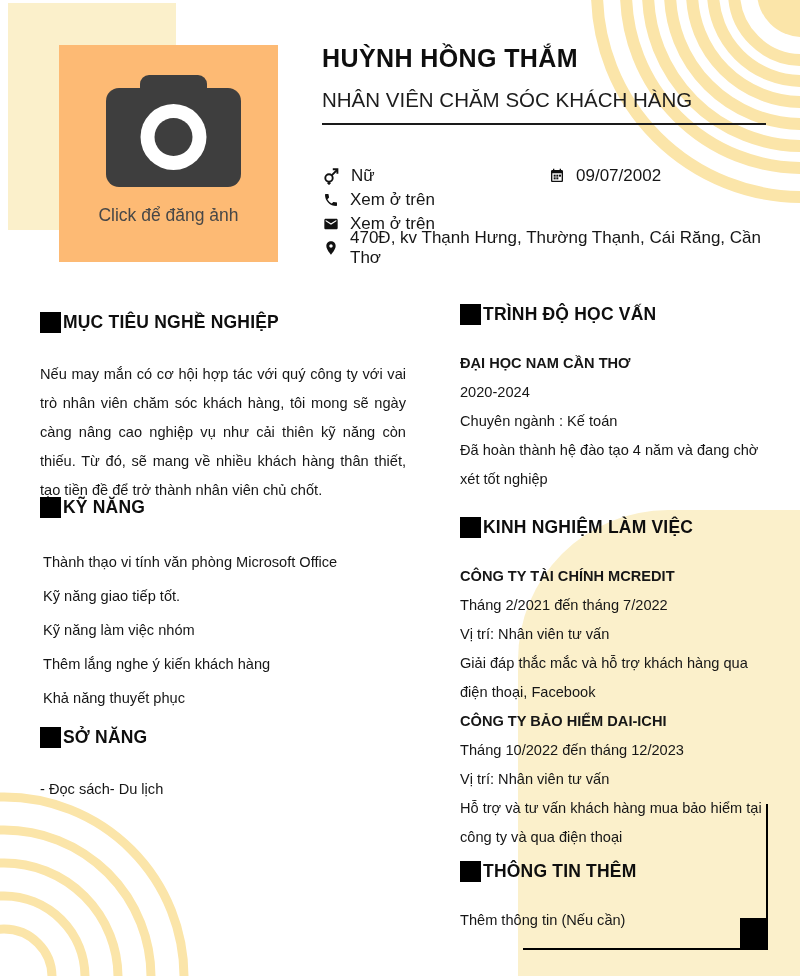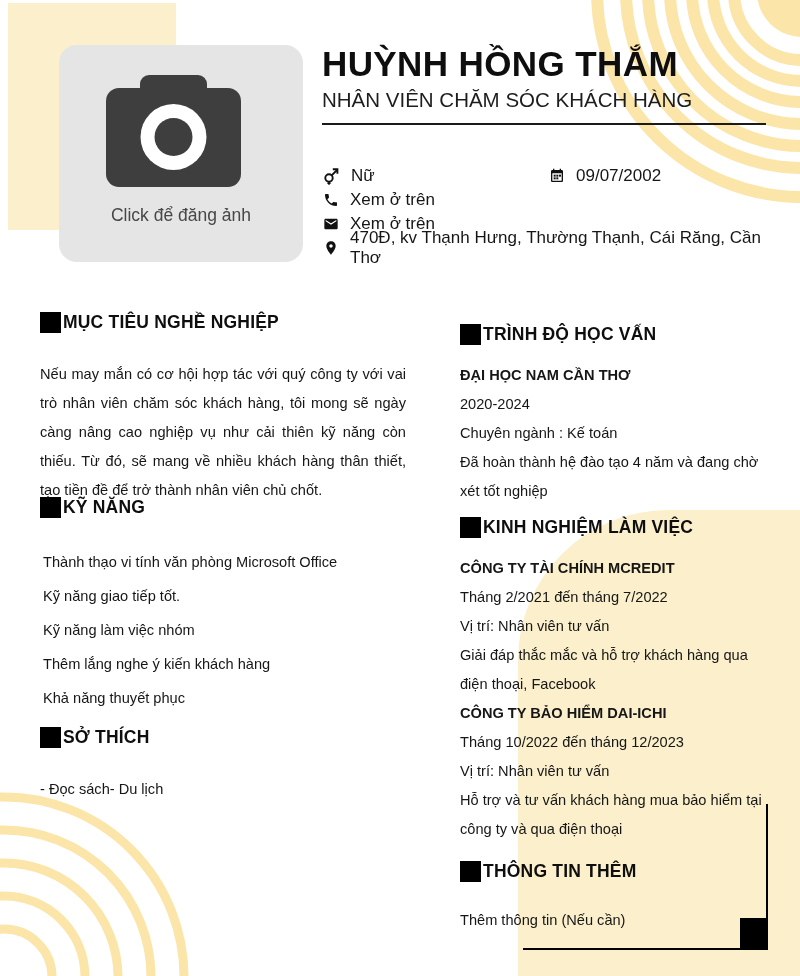--- a/index.html
+++ b/index.html
@@ -8,27 +8,27 @@
     overflow:hidden; font-family:"Liberation Sans","DejaVu Sans",sans-serif;
     color:#161616;
   }
   
   .corner-square { position:absolute; left:8px; top:3px; width:168px; height:227px; background:#FBF0CB; }
   .rings-tr { position:absolute; left:540px; top:0; pointer-events:none; }
   .rings-bl { position:absolute; left:0; top:776px; pointer-events:none; }
   .cream-block { position:absolute; left:518px; top:510px; width:282px; height:466px;
     background:#FBF0CB; border-top-left-radius:150px; }
   
-  .photo-box { position:absolute; left:59px; top:45px; width:244px; height:217px;
-    background:#e5e5e5; cursor:pointer;border-radius:18px; }
+  .photo-box { position:absolute; left:59px; top:45px; width:219px; height:217px;
+    background:#fdba74; cursor:pointer; }
   .photo-box svg { position:absolute; left:47px; top:30px; }
   .photo-label { position:absolute; left:0; top:160px; width:100%; text-align:center;
     font-size:17.5px; color:#474747; }
   
-  .name { position:absolute; left:322px; top:44px; font-size:35px; font-weight:bold;
+  .name { position:absolute; left:322px; top:44px; font-size:25px; font-weight:bold;
     letter-spacing:0.4px; color:#0e0e0e; }
   .job-title { position:absolute; left:322px; top:88px; font-size:20.5px; color:#1d1d1d; }
   .rule { position:absolute; left:322px; top:123px; width:444px; height:2px; background:#1a1a1a; }
   
   .info { position:absolute; left:323px; top:164px; width:462px; font-size:17px; }
   .info-row { display:flex; align-items:center; height:24px; }
   .info-cell { display:flex; align-items:center; }
   .info-cell.first { width:226px; }
   .info-cell svg { margin-right:11px; flex:0 0 auto; }
   
@@ -38,24 +38,24 @@
   .sec-title { font-size:17.5px; font-weight:bold; letter-spacing:0.2px; color:#0e0e0e; }
   .sec-body { margin-top:27px; font-size:14.6px; line-height:29px; }
   .sec-body p { margin:0; }
   .justify { text-align:justify; }
   .bold { font-weight:bold; }
   .skills-list { list-style:none; margin:27px 0 0 3px; padding:0; font-size:14.6px; }
   .skills-list li { line-height:34px; }
   #sec-objective { left:40px; top:312px; width:366px; }
   #sec-skills    { left:40px; top:497px; width:366px; }
   #sec-hobbies   { left:40px; top:727px; width:366px; }
-  #sec-education  { left:460px; top:324px; width:306px; }
+  #sec-education  { left:460px; top:304px; width:306px; }
   #sec-experience { left:460px; top:517px; width:306px; }
   #sec-additional { left:460px; top:861px; width:306px; }
-  .edu-body, .exp-body { margin-top:16px; }
+  .edu-body, .exp-body { margin-top:24px; }
   .add-body { margin-top:24px; }
   
   .field-vline { position:absolute; left:766px; top:804px; width:2px; height:146px; background:#000; }
   .field-hline { position:absolute; left:523px; top:948px; width:245px; height:2px; background:#000; }
   .field-handle { position:absolute; left:740px; top:918px; width:27px; height:30px; background:#000; cursor:grab; }
 </style>
 </head>
 <body>
 
 <div class="page">
@@ -168,21 +168,21 @@
       <li>Kỹ năng giao tiếp tốt.</li>
       <li>Kỹ năng làm việc nhóm</li>
       <li>Thêm lắng nghe ý kiến khách hàng</li>
       <li>Khả năng thuyết phục</li>
     </ul>
   </div>
 
   <div class="section" id="sec-hobbies">
     <div class="sec-head">
       <div class="sq"></div>
-      <div class="sec-title">SỞ THÍCH</div>
+      <div class="sec-title">SỞ NĂNG</div>
     </div>
     <div class="sec-body">- Đọc sách- Du lịch</div>
   </div>
 
   <div class="section" id="sec-education">
     <div class="sec-head">
       <div class="sq"></div>
       <div class="sec-title">TRÌNH ĐỘ HỌC VẤN</div>
     </div>
     <div class="sec-body edu-body">

